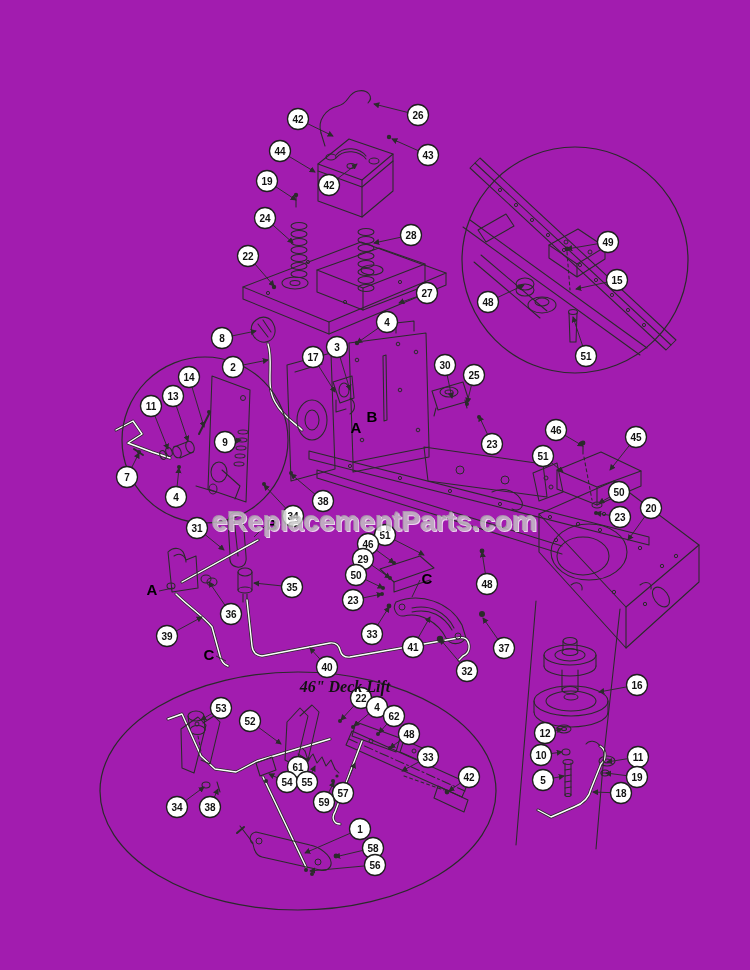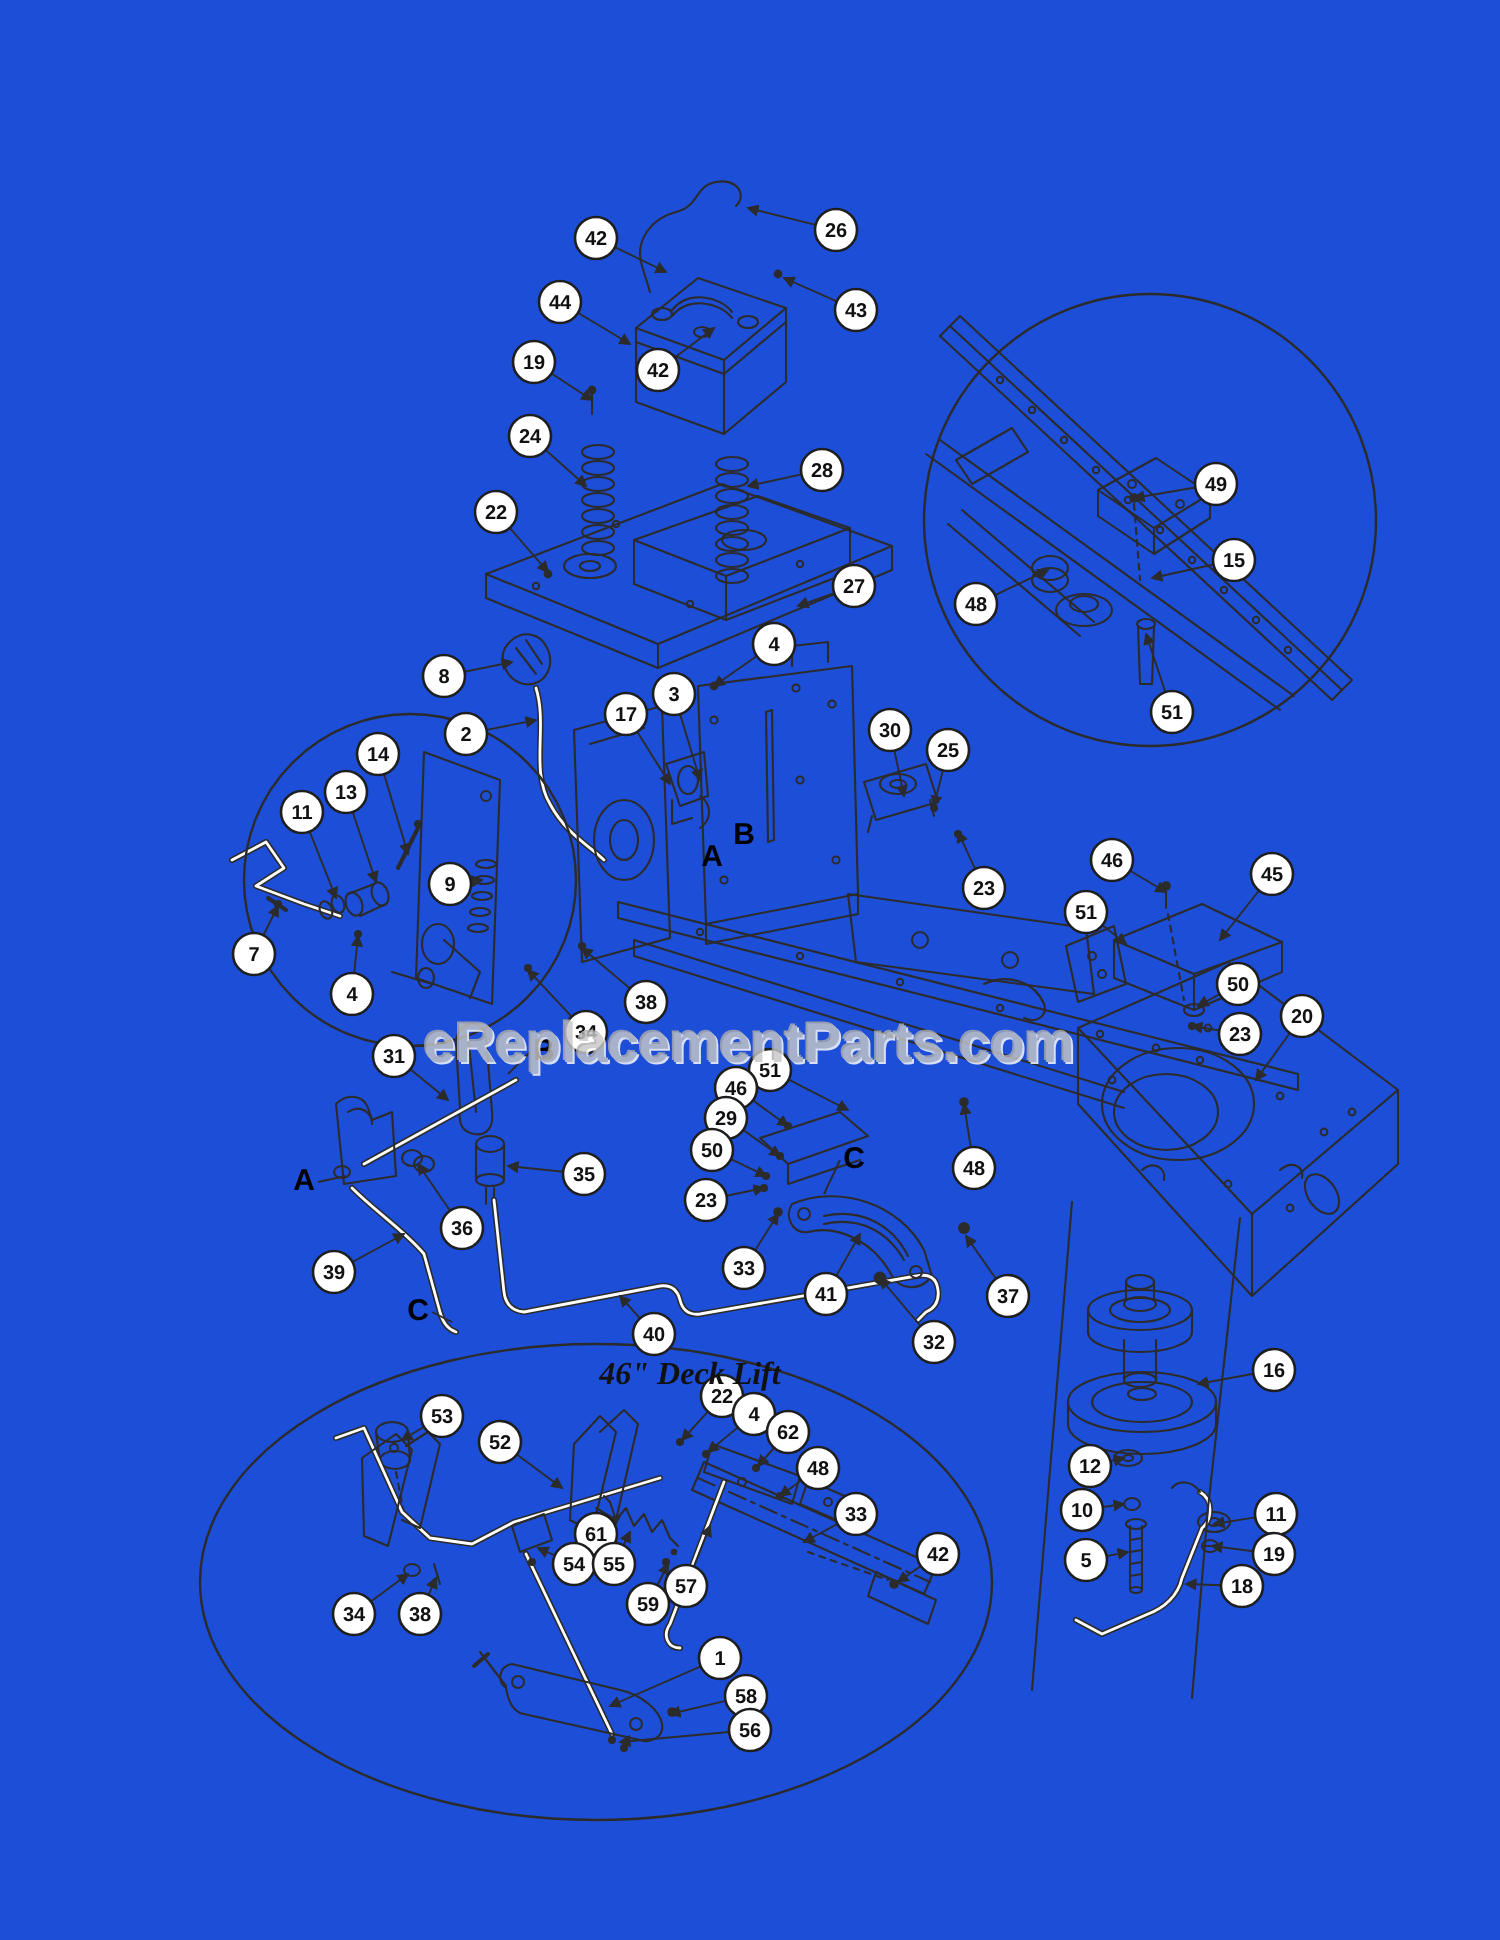--- a/index.html
+++ b/index.html
@@ -1,16 +1,16 @@
 <!DOCTYPE html>
 <html><head>
 <meta charset="utf-8">
 <style>
   html,body{margin:0;padding:0;background:#fff;}
-  .stage{position:relative;width:750px;height:970px;background:#1d4ed8;overflow:hidden;
+  .stage{position:relative;width:750px;height:970px;background:#a21caf;overflow:hidden;
          font-family:"Liberation Sans",sans-serif;}
   .stage svg{position:absolute;left:0;top:0;}
   .watermark{position:absolute;left:212px;top:506px;z-index:3;pointer-events:none;
              font-family:"Liberation Sans",sans-serif;font-weight:bold;font-size:28px;
              letter-spacing:0px;color:#c7c7c7;opacity:.82;
              text-shadow:1px 1px 0 #ffffff,-1px -1px 0 #adadad;}
   .art{stroke:#2b2b2b;fill:none;stroke-width:1.05;stroke-linecap:round;stroke-linejoin:round;}
   .tube-o{stroke:#2b2b2b;fill:none;stroke-width:3;stroke-linecap:round;stroke-linejoin:round;}
   .tube-i{stroke:#ffffff;fill:none;stroke-width:1.4;stroke-linecap:round;stroke-linejoin:round;}
   .dots circle{fill:#2b2b2b;stroke:none;}

